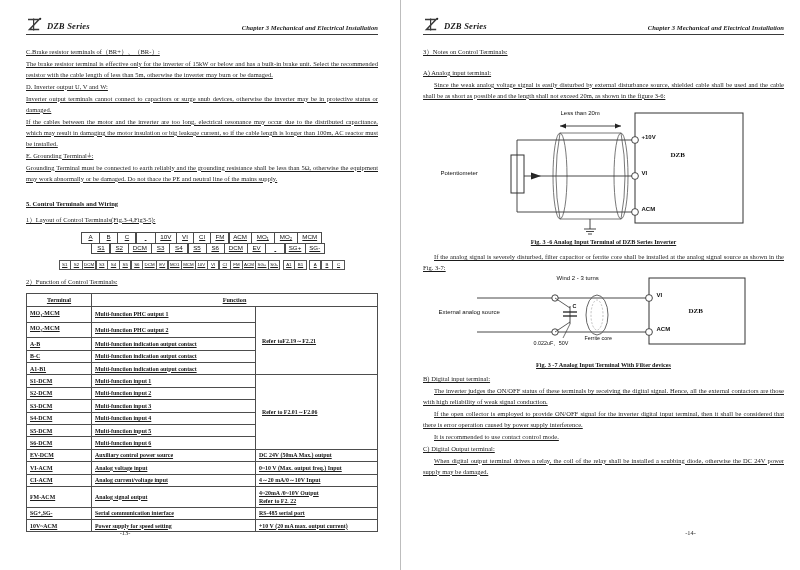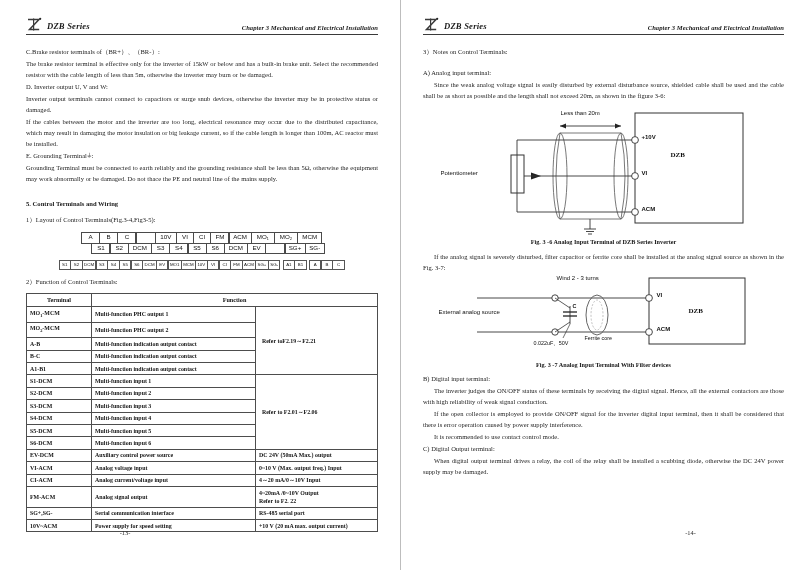--- a/index.html
+++ b/index.html
@@ -65,21 +65,21 @@
     font-family: "Liberation Serif", serif;
     font-weight: bold;
     font-style: italic;
     font-size: 6.6px;
     color: #1a1a1a;
     padding-bottom: 1px;
     letter-spacing: 0.05px;
   }
 
   
-  .body-area { margin-top: 11px; }
+  .body-area { margin-top: 11px; text-decoration: underline; }
   p.tx {
     margin: 0 0 0.8px 0;
     font-size: 6.5px;
     line-height: 11.1px;
     text-align: justify;
     color: #1c1c1c;
     letter-spacing: 0.03px;
   }
   p.ind { text-indent: 11px; }
   p.hd {

